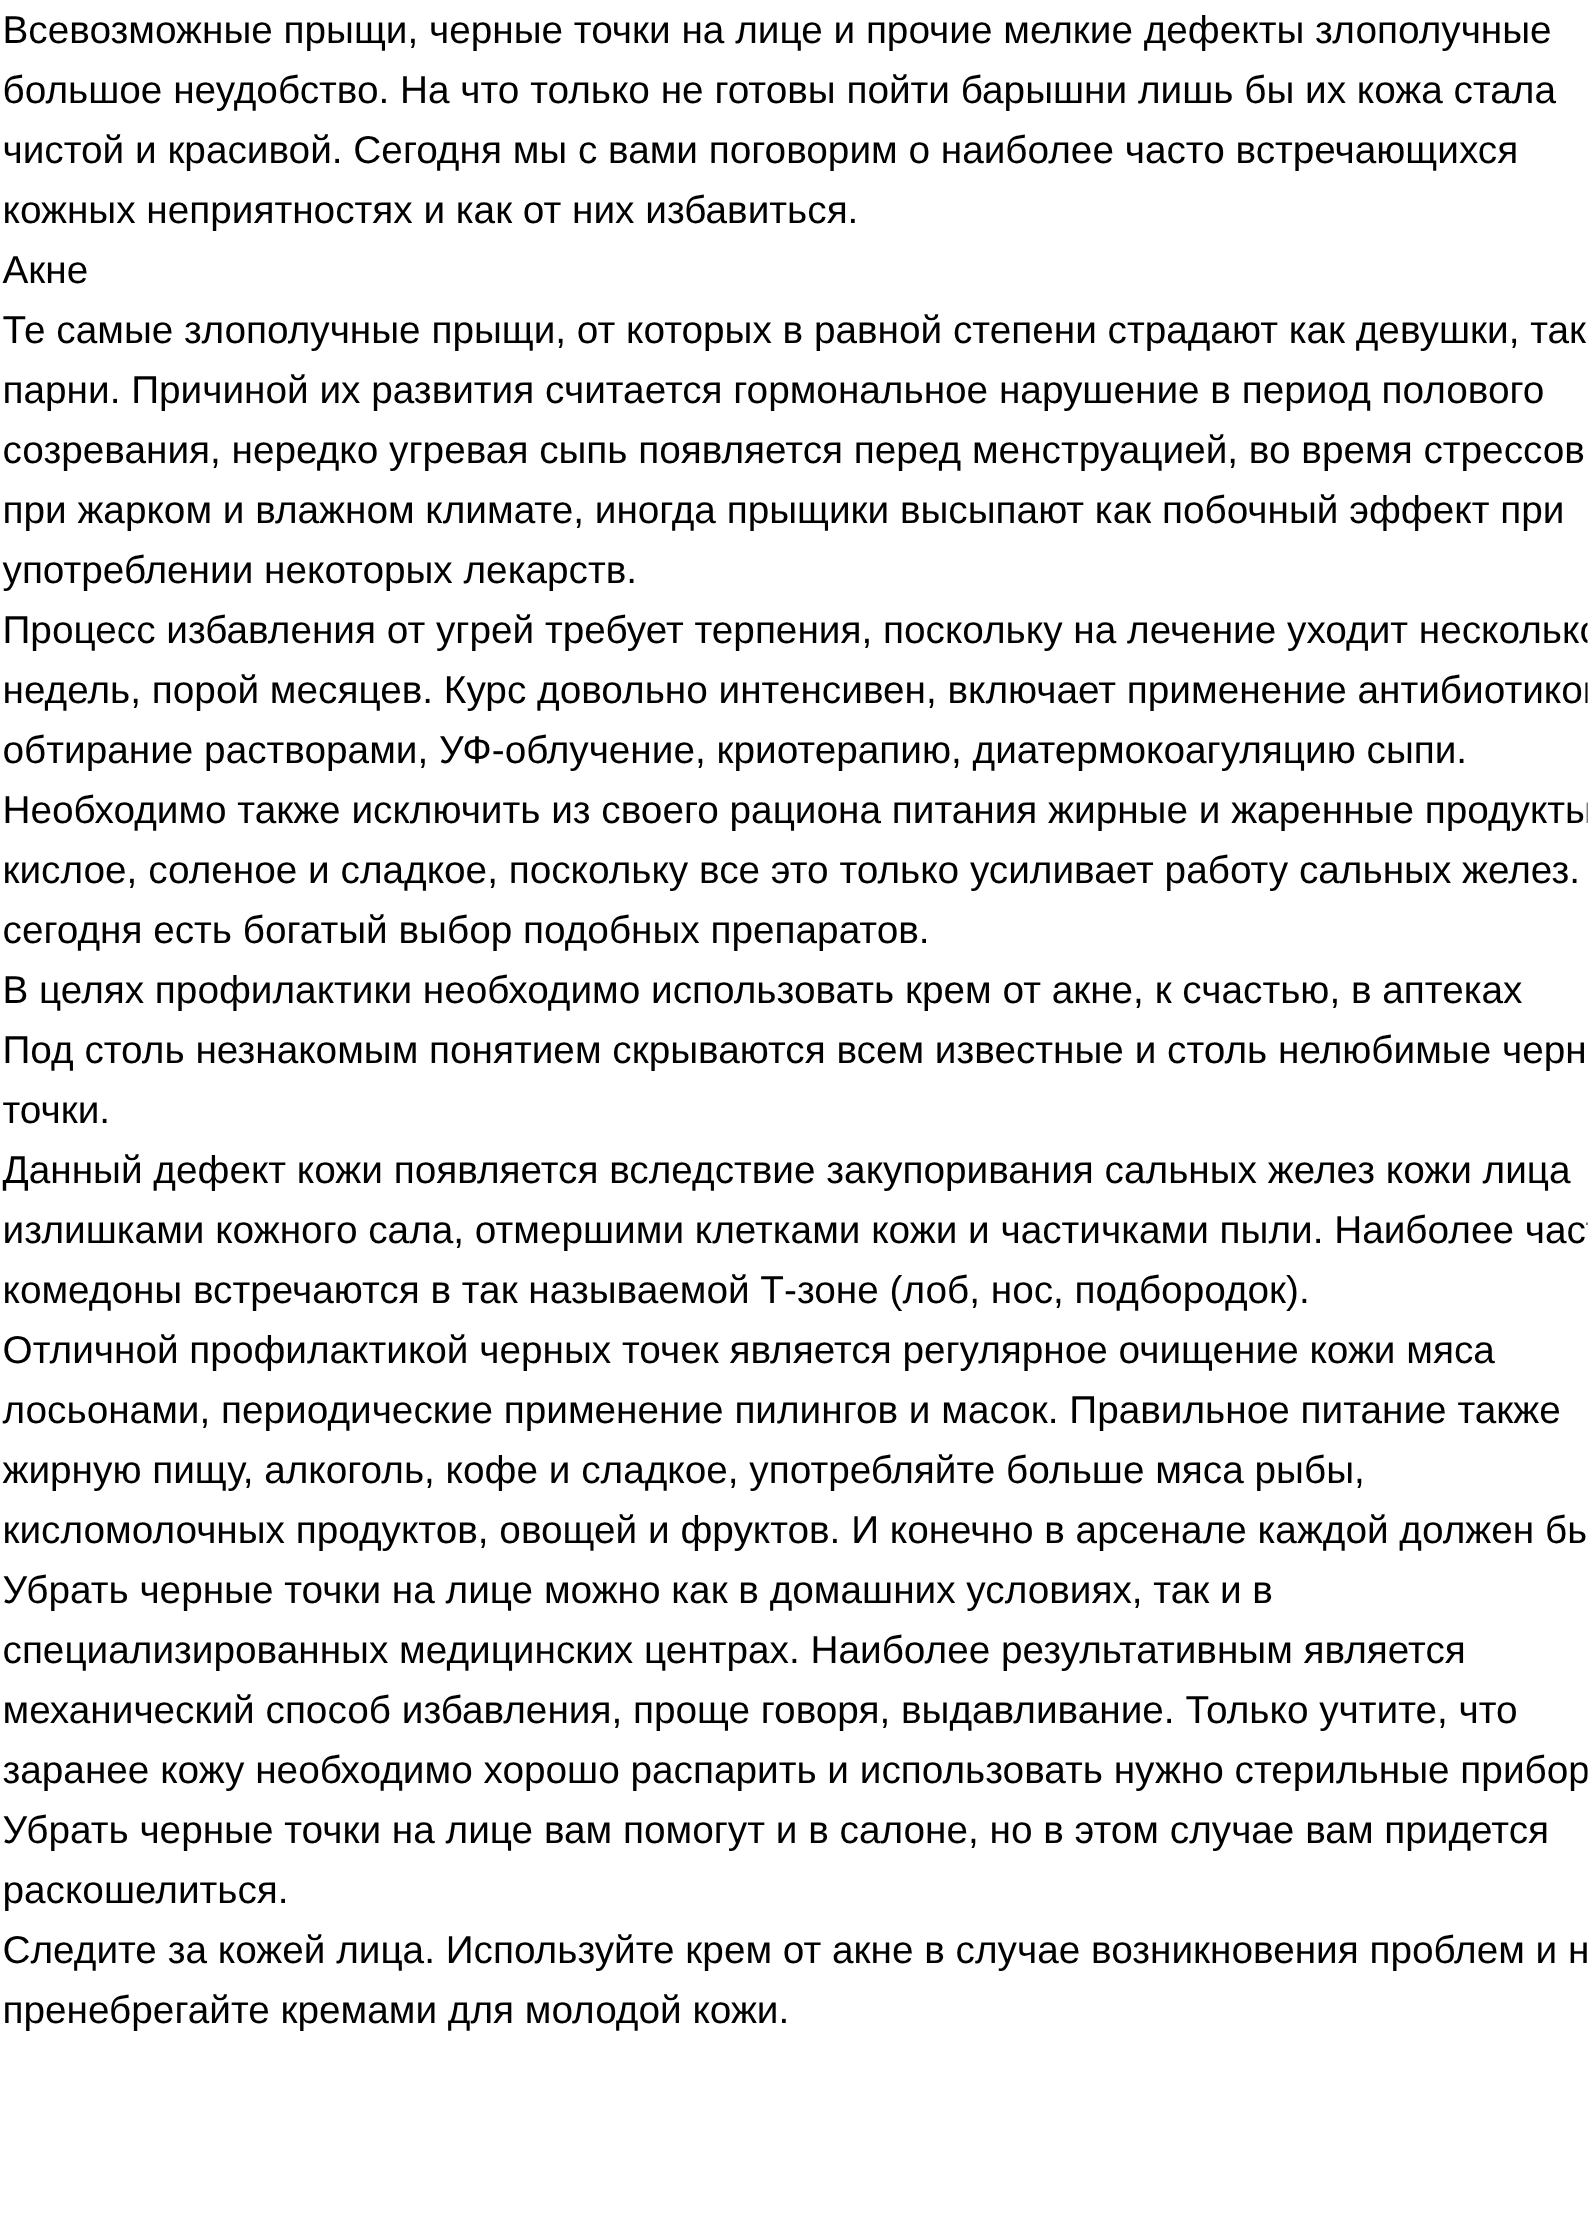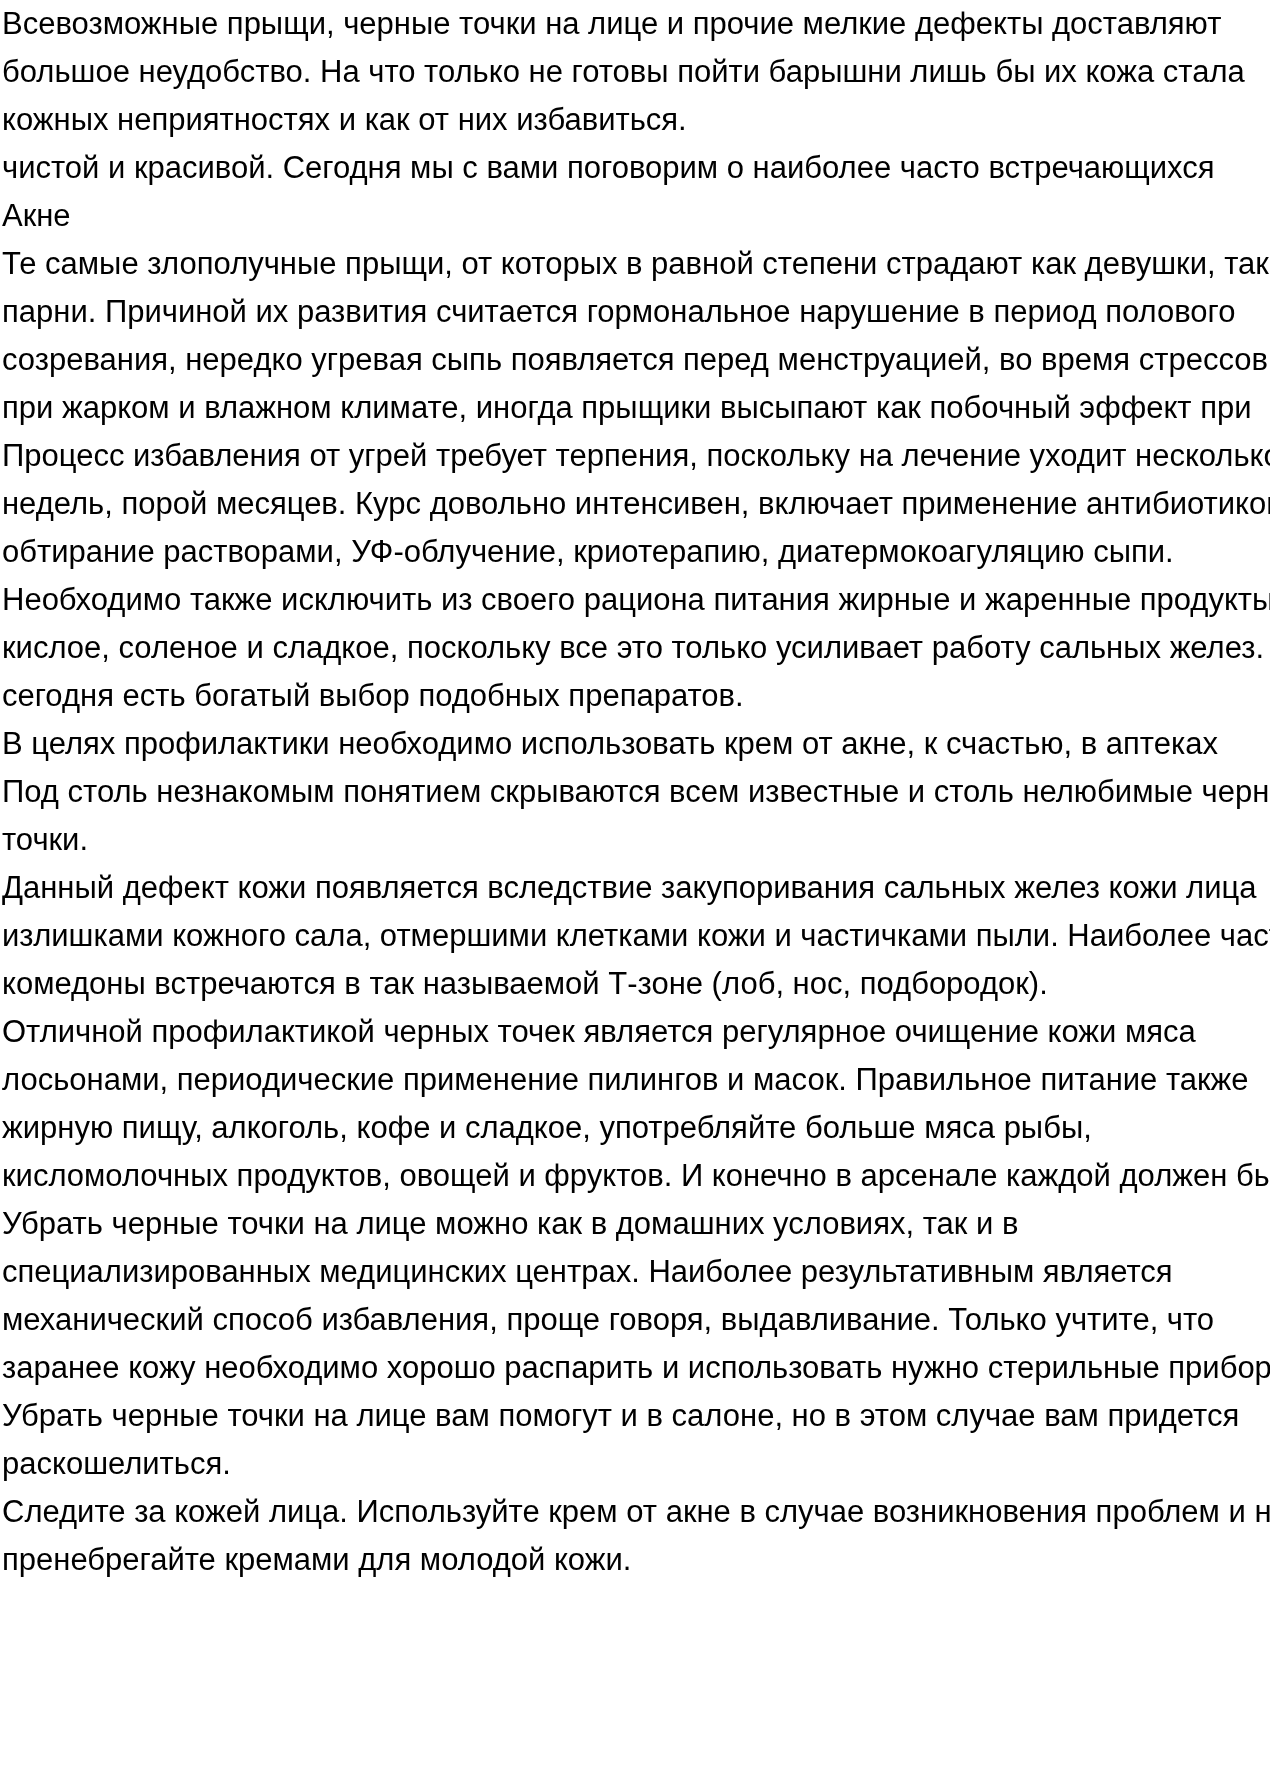--- a/index.html
+++ b/index.html
@@ -28,35 +28,36 @@
     white-space: nowrap;
     overflow: visible;
   }
 </style>
 </head>
 <body style="background: rgb(255, 255, 255);">
 
 <div class="doc" style="color: rgb(0, 0, 0);">
 
   <div class="paragraph">
-    <div class="text-line">Всевозможные прыщи, черные точки на лице и прочие мелкие дефекты доставляют</div>
+    <div class="text-line">Всевозможные прыщи, черные точки на лице и прочие мелкие дефекты злополучные</div>
     <div class="text-line">большое неудобство. На что только не готовы пойти барышни лишь бы их кожа стала</div>
+    <div class="text-line">чистой и красивой. Сегодня мы с вами поговорим о наиболее часто встречающихся</div>
     <div class="text-line">кожных неприятностях и как от них избавиться.</div>
-    <div class="text-line">чистой и красивой. Сегодня мы с вами поговорим о наиболее часто встречающихся</div>
   </div>
 
   <div class="paragraph">
     <div class="text-line">Акне</div>
   </div>
 
   <div class="paragraph">
     <div class="text-line">Те самые злополучные прыщи, от которых в равной степени страдают как девушки, так и</div>
     <div class="text-line">парни. Причиной их развития считается гормональное нарушение в период полового</div>
     <div class="text-line">созревания, нередко угревая сыпь появляется перед менструацией, во время стрессов,</div>
     <div class="text-line">при жарком и влажном климате, иногда прыщики высыпают как побочный эффект при</div>
+    <div class="text-line">употреблении некоторых лекарств.</div>
   </div>
 
   <div class="paragraph">
     <div class="text-line">Процесс избавления от угрей требует терпения, поскольку на лечение уходит несколько</div>
     <div class="text-line">недель, порой месяцев. Курс довольно интенсивен, включает применение антибиотиков,</div>
     <div class="text-line">обтирание растворами, УФ-облучение, криотерапию, диатермокоагуляцию сыпи.</div>
   </div>
 
   <div class="paragraph">
     <div class="text-line">Необходимо также исключить из своего рациона питания жирные и жаренные продукты,</div>

